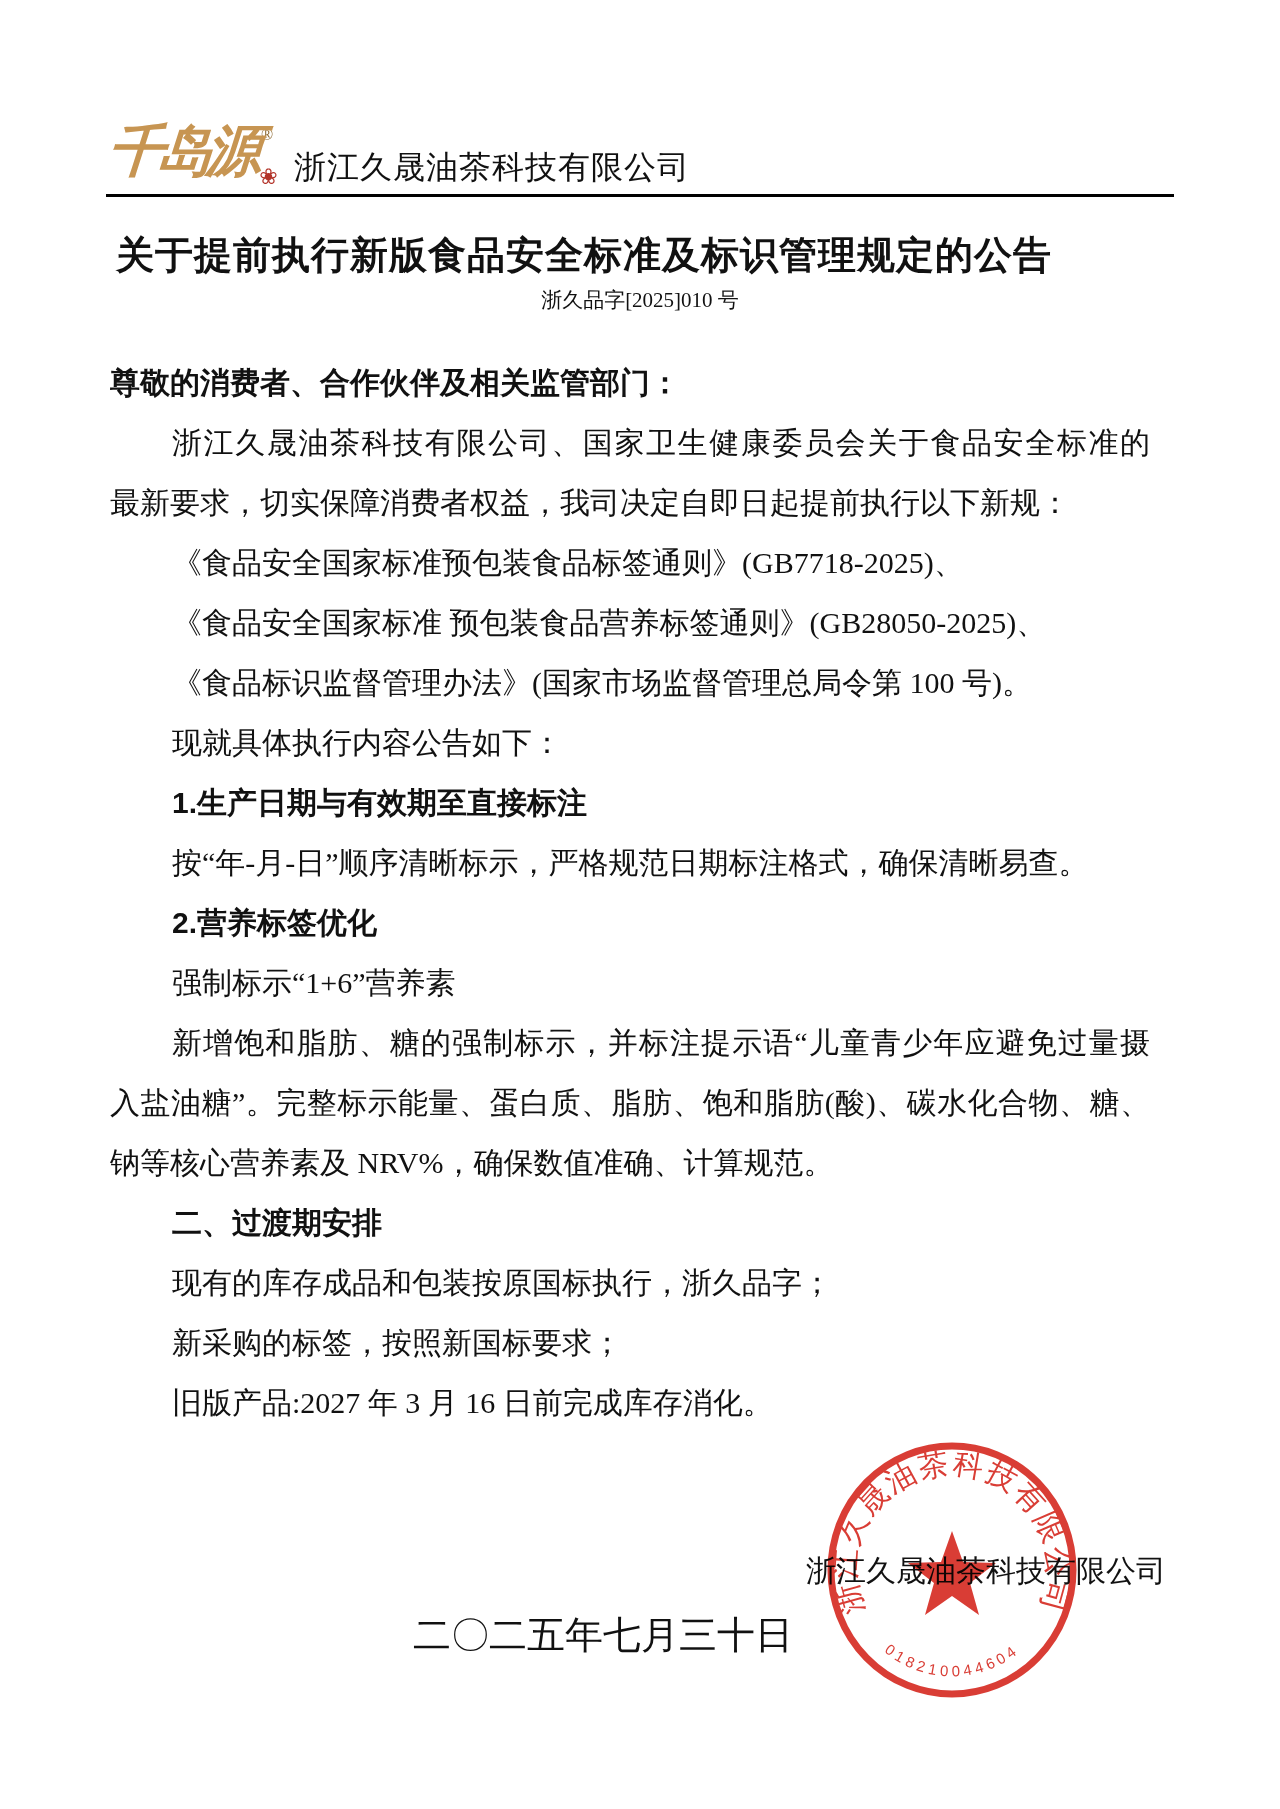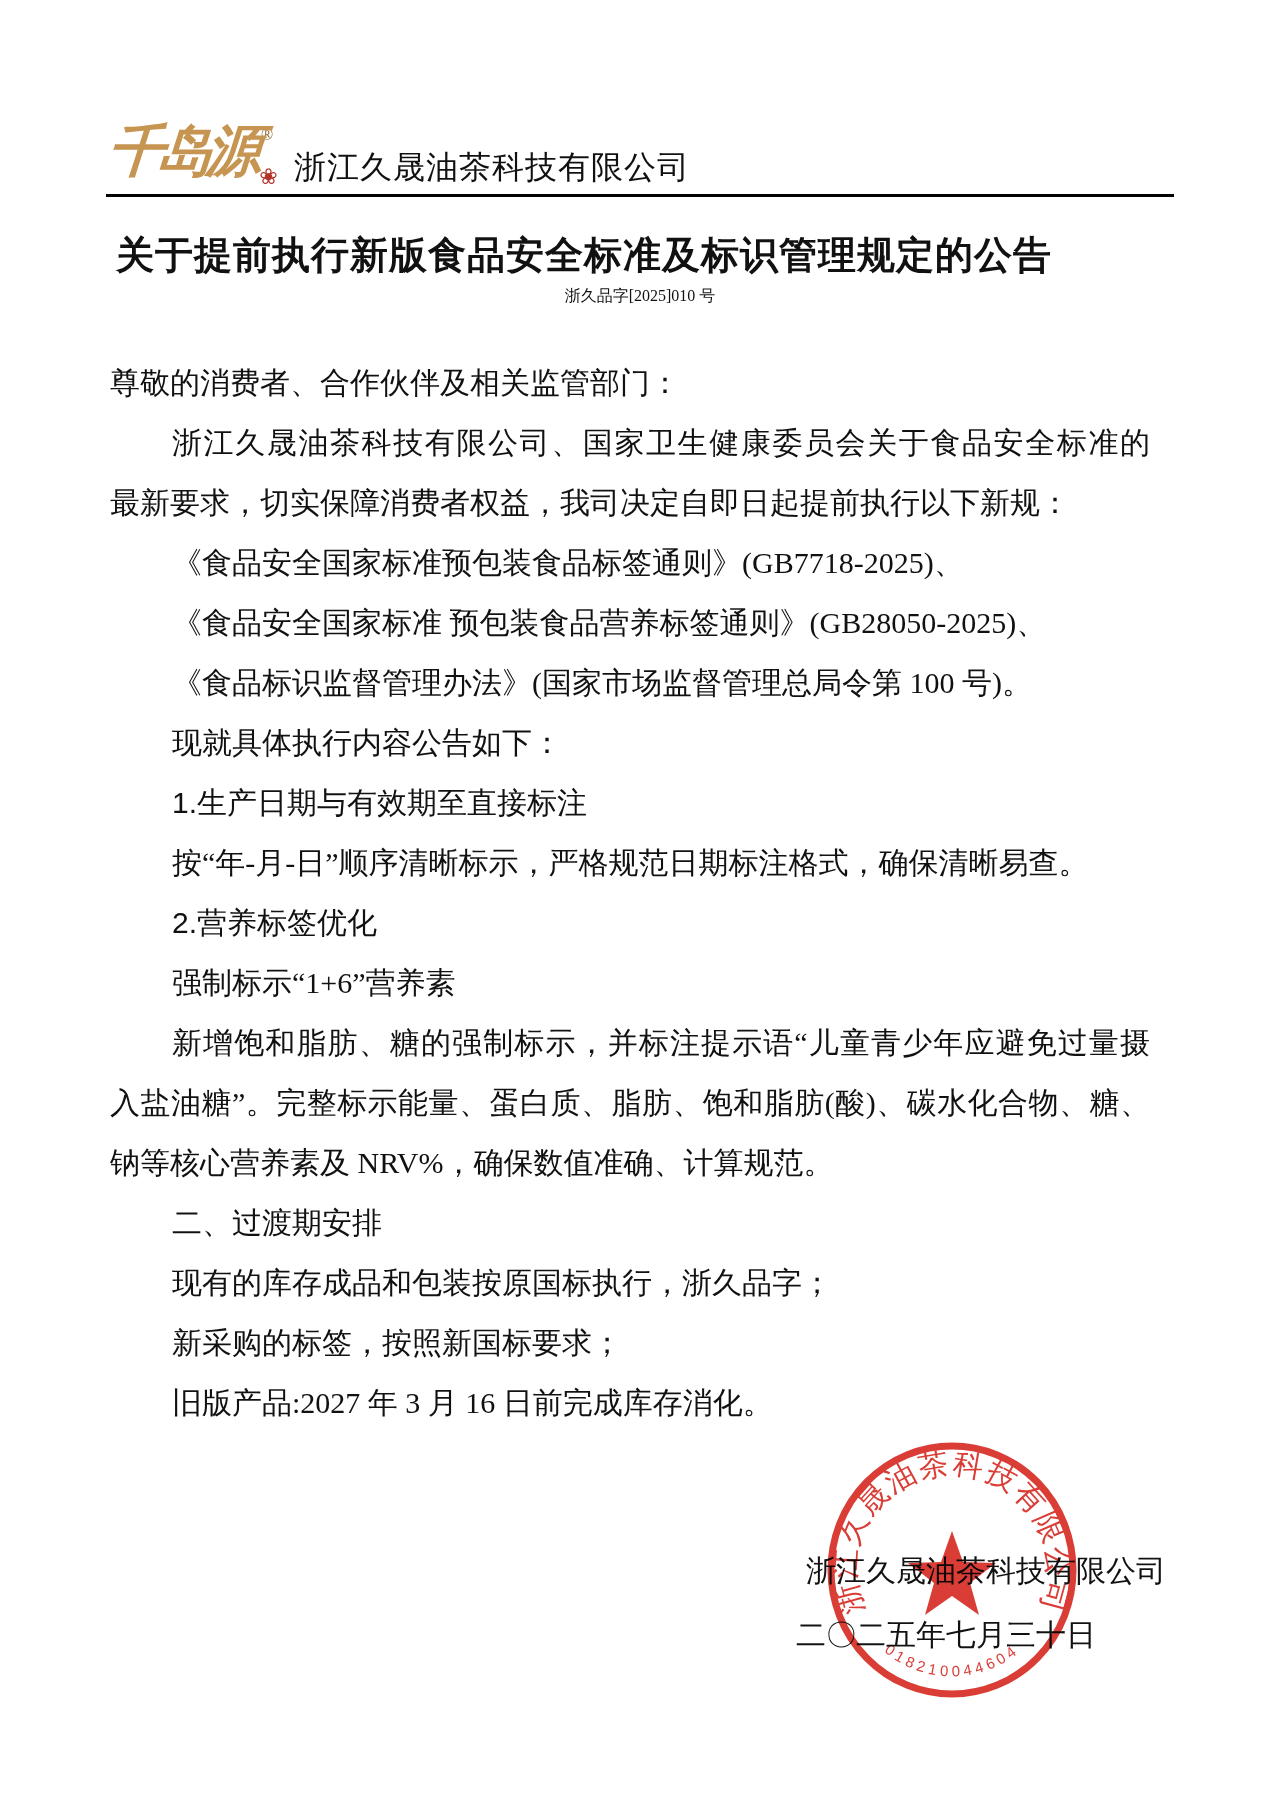--- a/index.html
+++ b/index.html
@@ -18,32 +18,32 @@
   }
   .logo-reg{font-size:16px;vertical-align:30px;color:#8d6a33;margin-left:6px;}
   .logo-flower{font-size:22px;color:#b3342a;position:relative;top:14px;left:-14px;}
   .header-company{position:absolute;left:188px;bottom:4px;font-size:32px;letter-spacing:1px;}
 
   
   .title{
     position:absolute;left:116px;top:230px;width:1060px;
     font-family:Liberation Sans, sans-serif;font-weight:bold;font-size:38px;letter-spacing:1px;
   }
-  .docnum{position:absolute;left:110px;top:286px;width:1060px;text-align:center;font-size:16px;}
+  .docnum{position:absolute;left:110px;top:286px;width:1060px;text-align:center;font-size:21px;}
 
   
   .body-block{position:absolute;left:110px;top:353px;width:1040px;}
   .line{font-size:30px;line-height:60px;height:60px;text-align:left;}
   .line.indent{text-indent:62px;}
-  .line.bold{font-family:"Liberation Sans",sans-serif;font-weight:normal;}
+  .line.bold{font-family:"Liberation Sans",sans-serif;font-weight:bold;}
   .line.stretch{text-align:justify;text-align-last:justify;}
 
   
   .closing-company{position:absolute;left:110px;top:1542px;width:1056px;text-align:right;font-size:30px;line-height:58px;}
-  .closing-date{position:absolute;left:110px;top:1606px;width:986px;text-align:right;font-size:30px;line-height:58px;}
+  .closing-date{position:absolute;left:110px;top:1606px;width:986px;text-align:center;font-size:38px;line-height:58px;}
 
   
   .seal{position:absolute;left:822px;top:1440px;width:260px;height:260px;mix-blend-mode:multiply;opacity:.9;}
   .seal text{font-family:"Liberation Sans",sans-serif;}
 </style>
 </head>
 <body>
 
 <div class="page">
 

